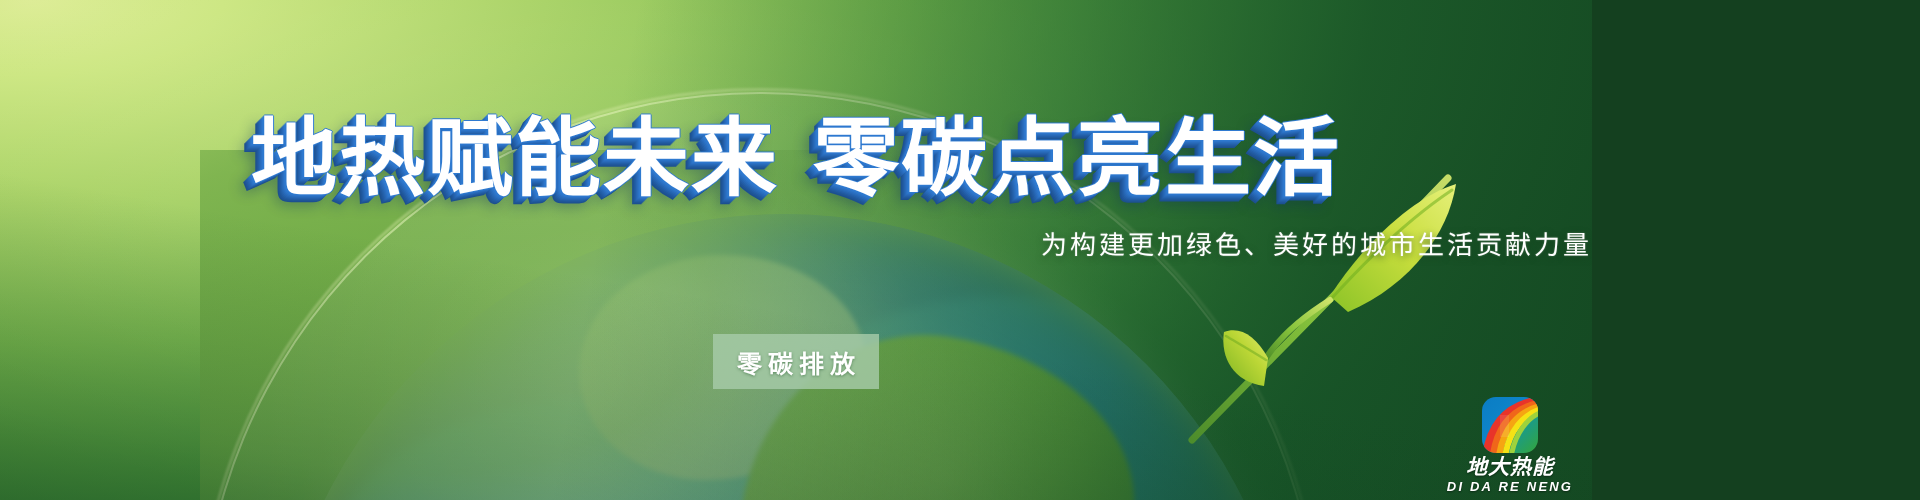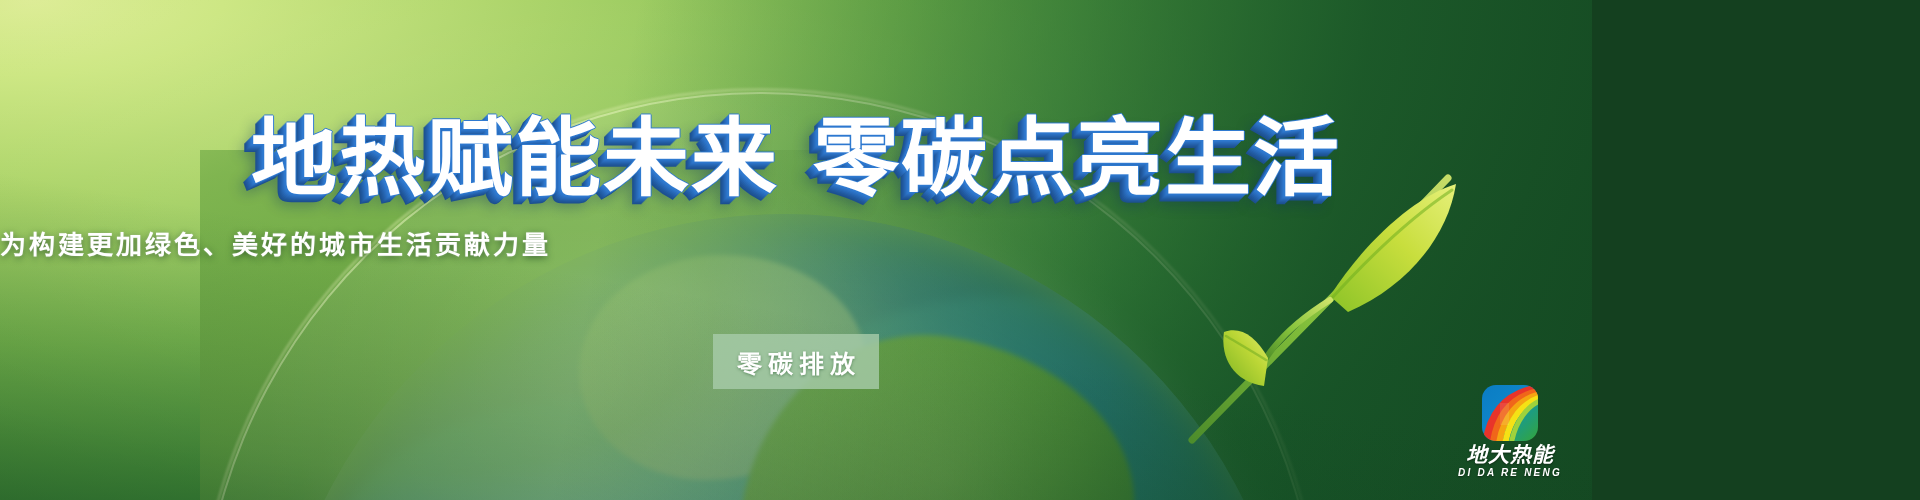--- a/index.html
+++ b/index.html
@@ -128,24 +128,24 @@
       -2px 1px 0 #2f7ad0, -3px 2px 0 #2d74c8, -4px 3px 0 #2a6dbe,
       -5px 4px 0 #2767b4, -6px 5px 0 #2460aa, -7px 6px 0 #215aa0,
       -8px 7px 0 #1f5596, -9px 8px 0 #1d5090,
       -11px 10px 14px rgba(12,45,90,.45);
   }
   .headline .gap{ display:inline-block; width:34px; }
 
   
   .subtitle{
     position:absolute;
-    left:0; right:16px; top:198px;
-    text-align:left;
+    left:0; right:0; top:198px;
+    text-align:right;
     font-size:26px;
-    font-weight:bold;
+    font-weight:normal;
     letter-spacing:3px;
     color:#ffffff;
     white-space:nowrap;
     text-shadow:0 2px 7px rgba(20,60,25,.65), 0 0 2px rgba(255,255,255,.35);
   }
 
   
   .tags{
     position:absolute;
     left:0; right:0; top:334px;
@@ -167,38 +167,38 @@
     text-indent:6px;
     padding:0 18px;
     text-shadow:0 1px 3px rgba(40,90,45,.55);
     cursor:pointer;
   }
 
   
   .logo{
     position:absolute;
     right:18px;
-    bottom:22px;
+    bottom:6px;
     width:128px;
     text-align:center;
     cursor:pointer;
   }
   .logo-mark{ width:60px; height:60px; margin:0 auto; display:block; }
   .logo-cn{
     margin-top:1px;
     font-size:21px;
     font-weight:bold;
     font-style:italic;
     letter-spacing:1px;
     color:#ffffff;
     line-height:1.05;
     text-shadow:0 1px 2px rgba(0,0,0,.45);
   }
   .logo-en{
-    font-size:10px;
+    font-size:13px;
     font-weight:bold;
     font-style:italic;
     letter-spacing:2.2px;
     color:#ffffff;
     margin-top:1px;
     text-shadow:0 1px 2px rgba(0,0,0,.45);
   }
 </style>
 </head>
 <body>

